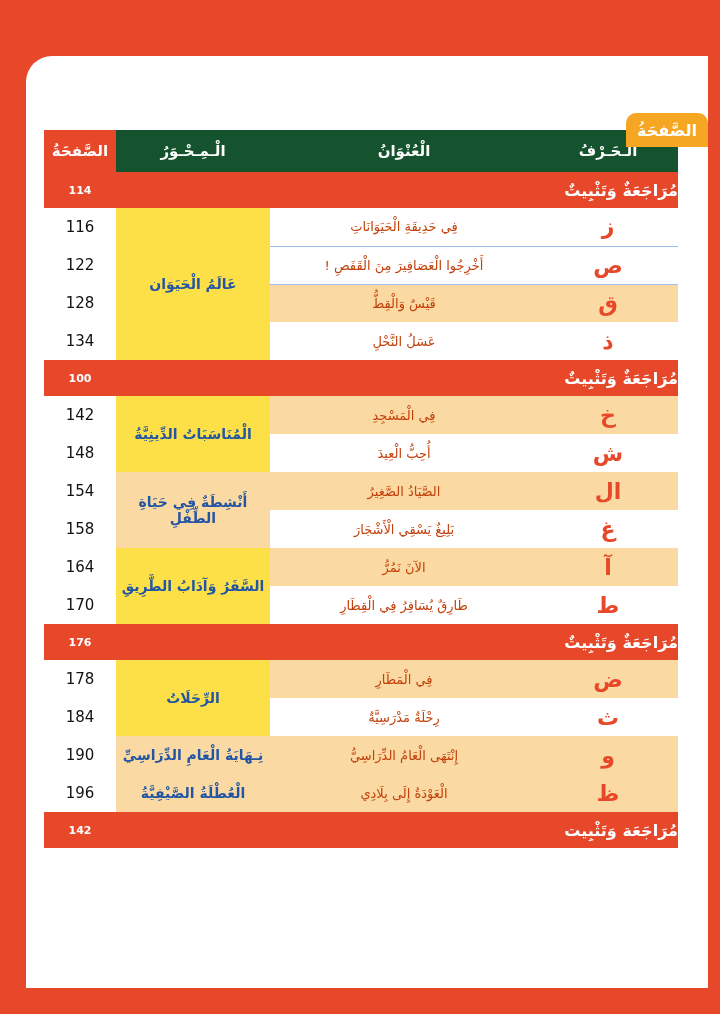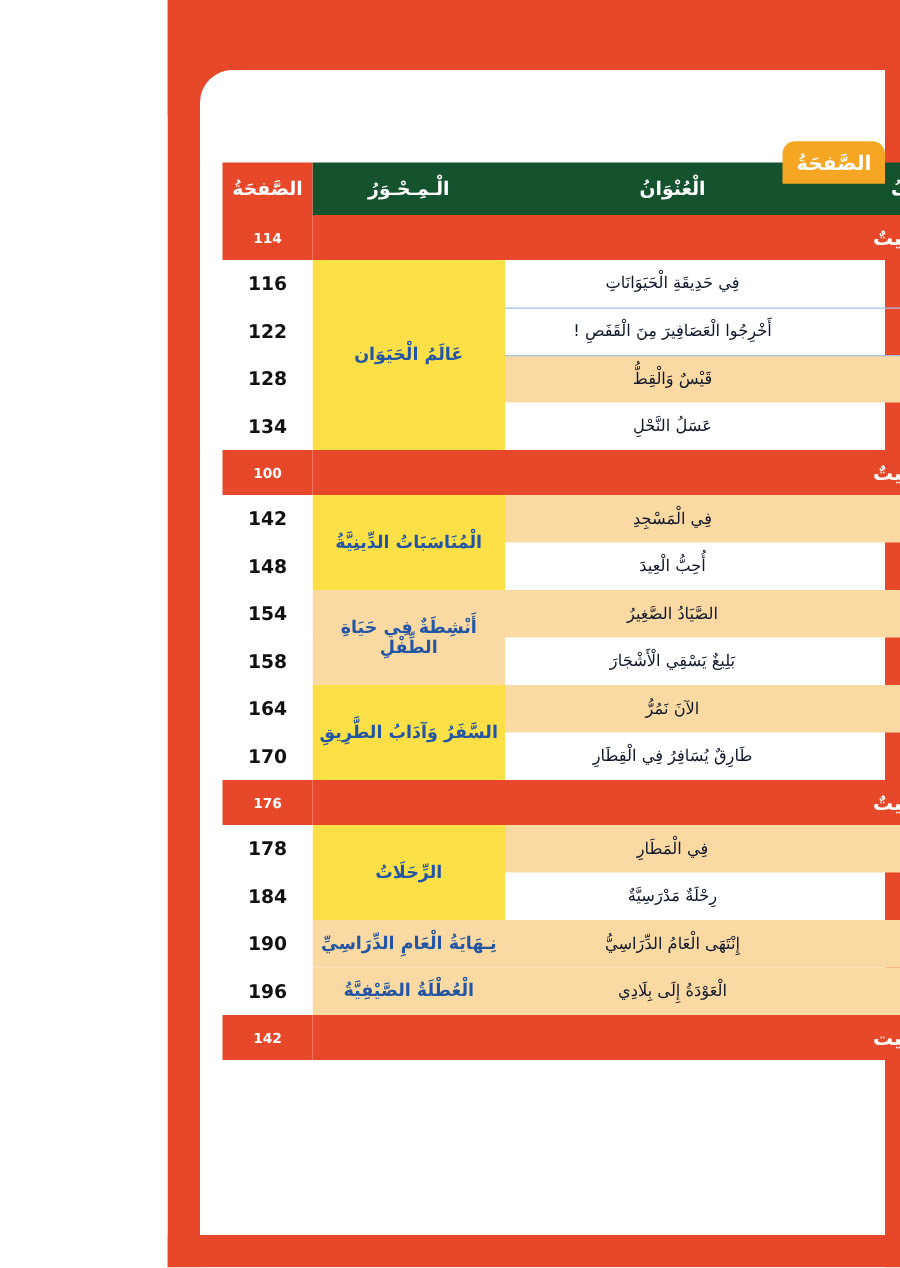--- a/index.html
+++ b/index.html
@@ -7,21 +7,21 @@
     margin: 0;
     padding: 0;
     width: 720px;
     height: 1014px;
     background: #ffffff;
     font-family: "DejaVu Sans", "Liberation Sans", sans-serif;
   }
 
   .page {
     position: relative;
-    width: 586px;
+    width: 720px;
     height: 1014px;
     overflow: hidden;
     background: #ffffff;
   }
 
   
   .frame-left {
     position: absolute;
     left: 0; top: 0;
     width: 26px; height: 1014px;
@@ -133,34 +133,34 @@
   
   .r td { height: 38px; }
   .cell-letter {
     text-align: center;
     color: #e8482a;
     font-size: 22px;
     font-weight: bold;
   }
   .cell-title {
     text-align: center;
-    color: #0f172a;
+    color: #c2410c;
     font-size: 13px;
   }
   .cell-unit {
     text-align: center;
     color: #2255a4;
     font-size: 14px;
     font-weight: bold;
   }
   .cell-page {
     text-align: center;
     color: #111111;
     font-size: 15px;
-    font-weight: bold;
+    font-weight: normal;
     background: #ffffff;
   }
 
   .shade .cell-letter,
   .shade .cell-title { background: #fbd9a2; }
   .shade-unit { background: #fbd9a2 !important; }
 
   .sep-line td.cell-title,
   .sep-line td.cell-letter {
     border-bottom: 1px solid #9fc0e8;

